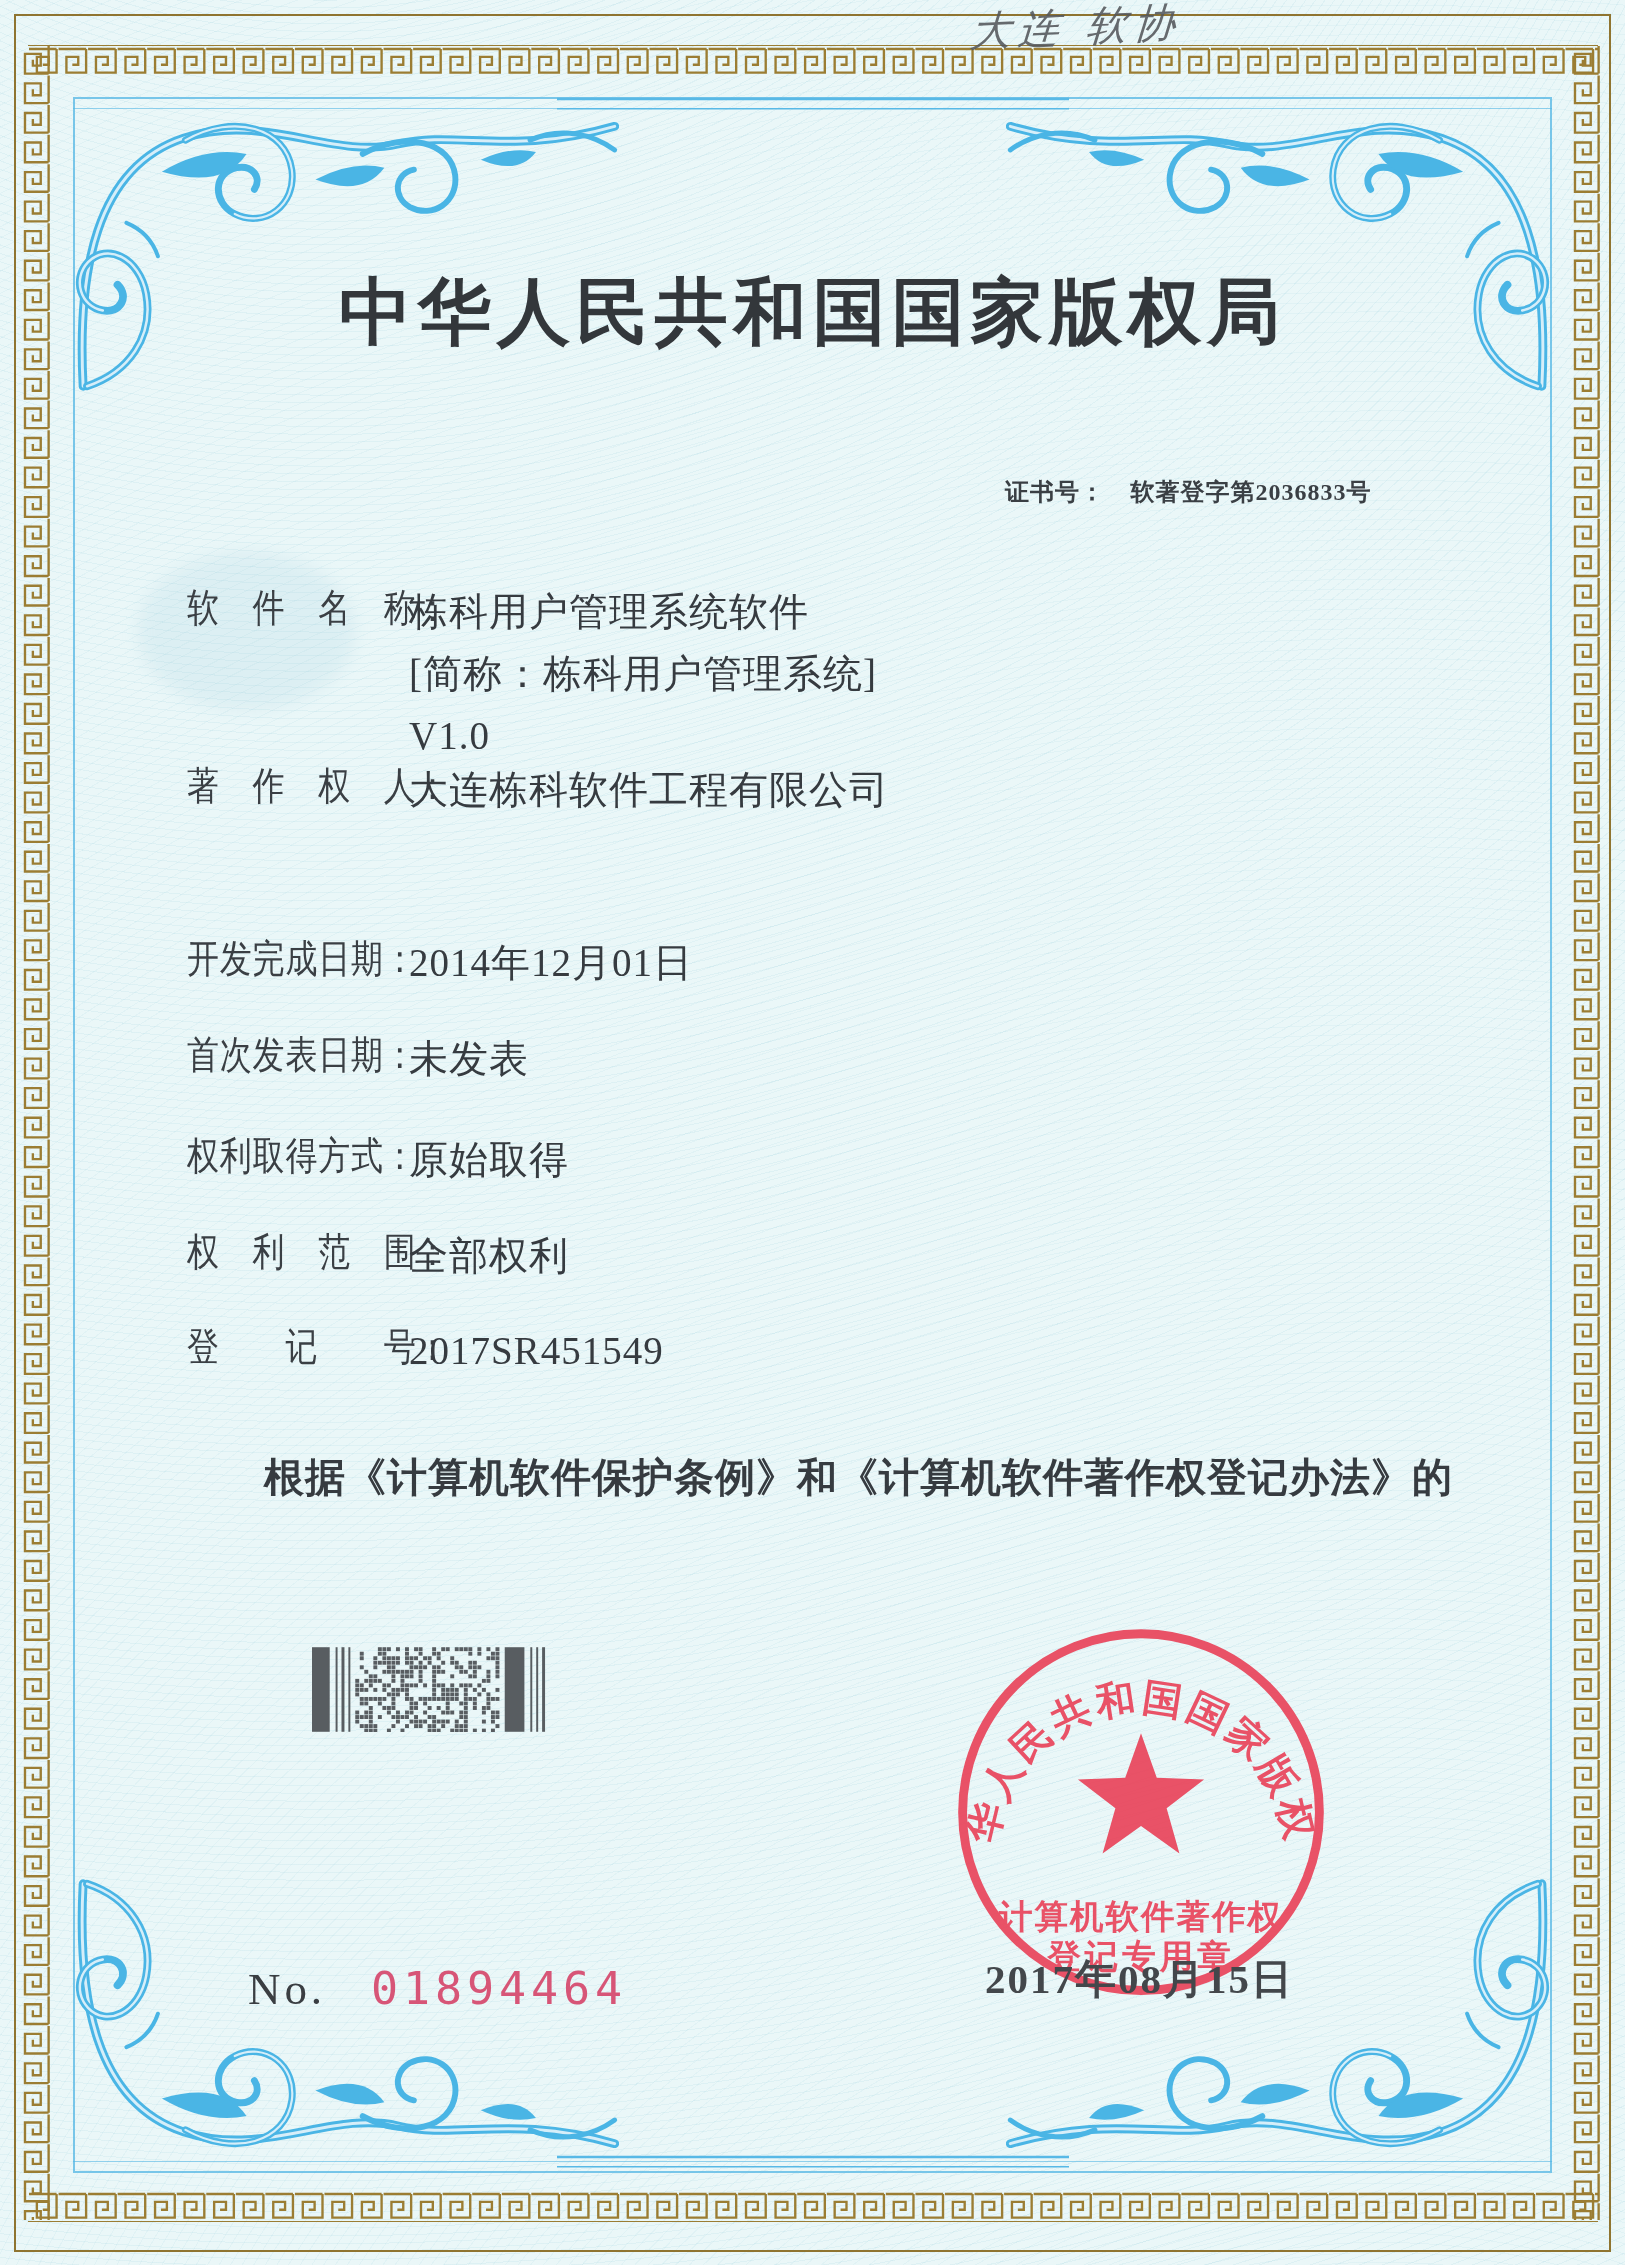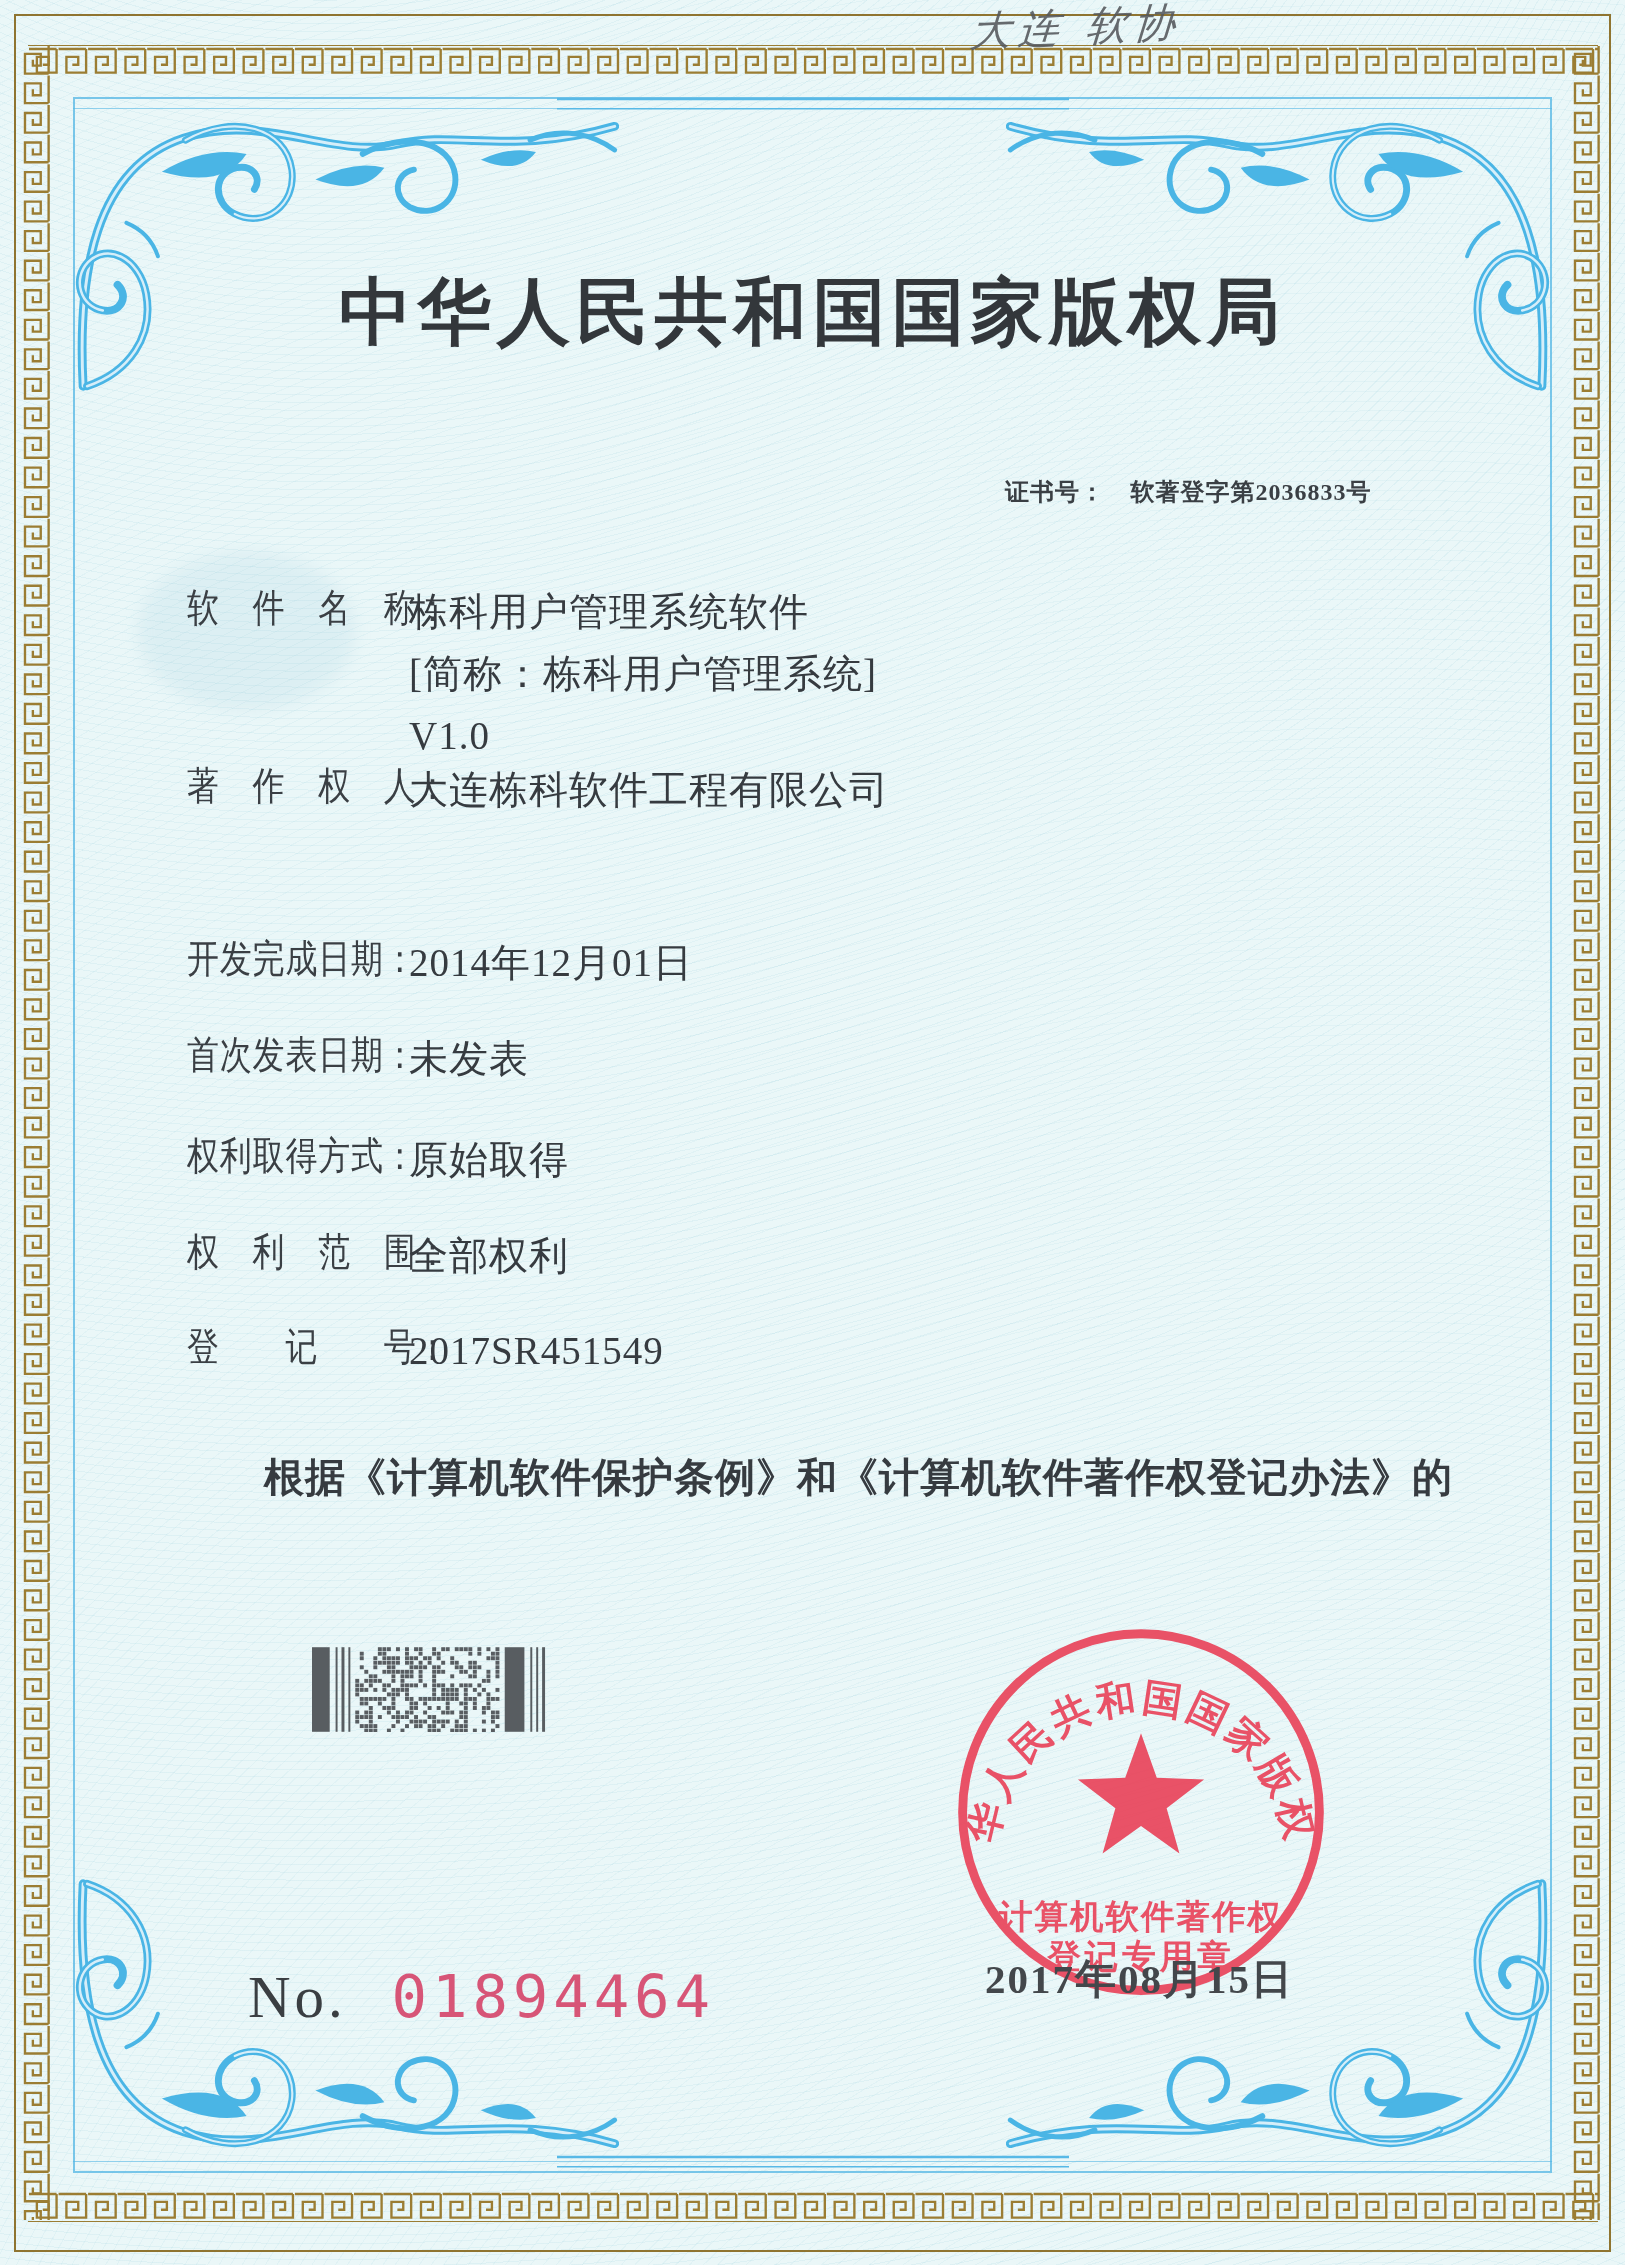--- a/index.html
+++ b/index.html
@@ -49,21 +49,21 @@
   .fvals{position:absolute;left:409px;font-size:39px;line-height:62px;color:#363b40;letter-spacing:1px;}
   .r1{top:581px}.r2{top:759px}.r3{top:932px}.r4{top:1028px}.r5{top:1129px}.r6{top:1225px}.r7{top:1320px}
   .para-line{position:absolute;font-size:40px;color:#363b40;letter-spacing:1px;white-space:nowrap;font-weight:bold;}
   .pl1{left:264px;top:1450px;} .pl2{left:185px;top:1539px;}
 
   .barcode{position:absolute;left:312px;top:1647px;width:236px;height:85px;}
 
   .seal{position:absolute;left:936px;top:1617px;width:410px;height:410px;opacity:.94;}
   .issue-date{position:absolute;left:985px;top:1952px;width:325px;text-align:left;
     font-size:41px;color:#43474b;letter-spacing:2px;font-weight:bold;white-space:nowrap;}
-  .serial{position:absolute;left:248px;top:1962px;font-size:59px;white-space:nowrap;}
+  .serial{position:absolute;left:248px;top:1962px;font-size:45px;white-space:nowrap;}
   .serial .no-label{color:#3a3e42;letter-spacing:3.9px;}
   .serial .no-value{margin-left:45px;font-family:"DejaVu Sans Mono",monospace;
     color:#d75577;letter-spacing:4.9px;font-weight:400;}
   .smudge{position:absolute;left:138px;top:552px;width:217px;height:158px;border-radius:50%;
     background:rgba(150,200,215,.16);filter:blur(7.9px);}
   .defs-holder{position:absolute;width:0;height:0;overflow:hidden;}
 </style>
 </head>
 <body>
 

